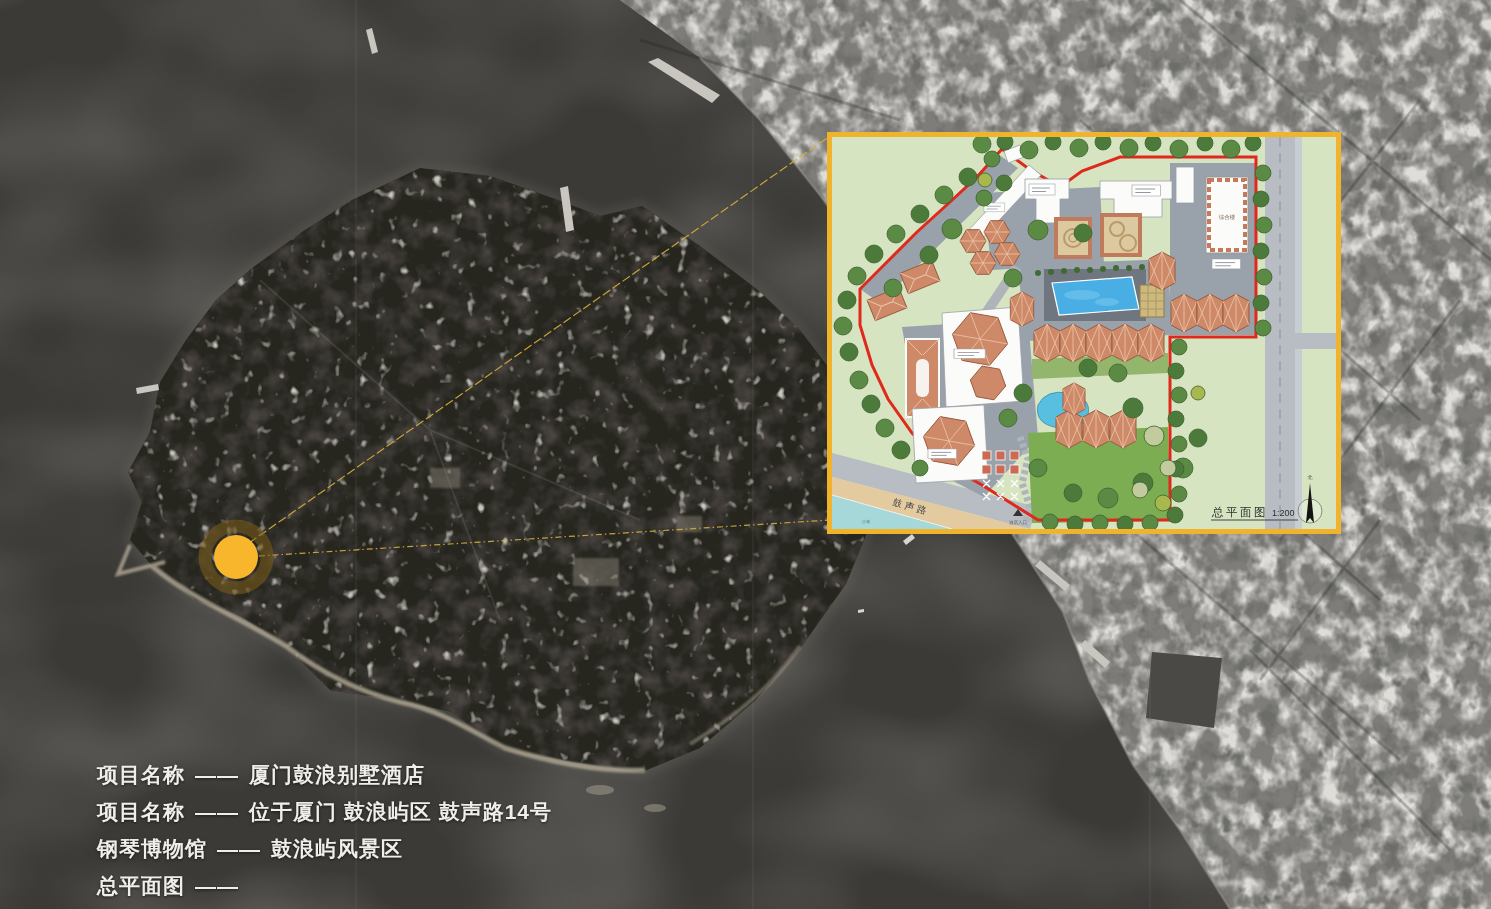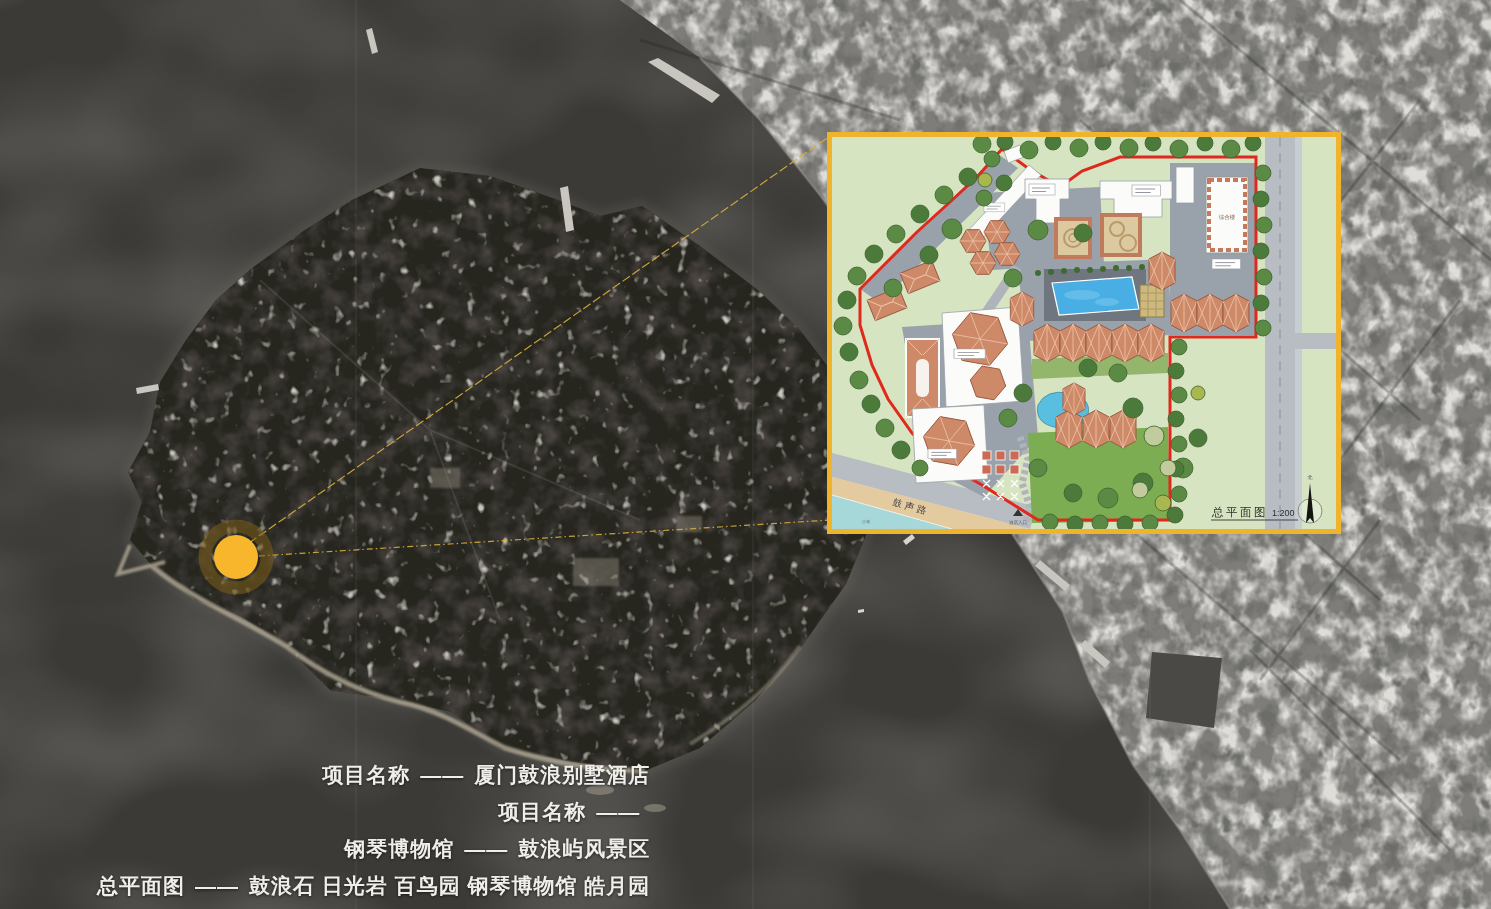--- a/index.html
+++ b/index.html
@@ -3,21 +3,21 @@
 <meta charset="utf-8">
 <style>
   html,body{margin:0;padding:0;background:#222;}
   .stage{position:relative;width:1491px;height:909px;overflow:hidden;background:#3B3A37;
          font-family:"Liberation Sans","DejaVu Sans",sans-serif;}
   .map-svg{position:absolute;left:0;top:0;z-index:1;}
   .inset{position:absolute;left:827px;top:132px;width:514px;height:402px;
          border:5px solid #F0B42C;box-sizing:border-box;background:#D6E4C2;z-index:5;}
   .info{position:absolute;left:97px;top:764px;z-index:6;}
   .info .row{display:flex;align-items:baseline;margin-bottom:16px;font-size:21px;line-height:21px;
-             font-weight:700;color:#EFEEEA;letter-spacing:1px;text-shadow:0 1px 3px rgba(0,0,0,.6);justify-content:flex-end;}
+             font-weight:700;color:#EFEEEA;letter-spacing:1px;text-shadow:0 1px 3px rgba(0,0,0,.6);}
   .info .sep{margin:0 10px;}
 </style>
 </head>
 <body>
 
 <div class="stage">
 
 <svg class="map-svg" width="1491" height="909" viewBox="0 0 1491 909">
   <defs>
     <filter id="txCityL" x="-2%" y="-2%" width="104%" height="104%">
@@ -397,26 +397,26 @@
 
 <div class="info">
   <div class="row">
     <span class="lbl">项目名称</span>
     <span class="sep">——</span>
     <span class="val">厦门鼓浪别墅酒店</span>
   </div>
   <div class="row">
     <span class="lbl">项目名称</span>
     <span class="sep">——</span>
+    <span class="val">位于厦门 鼓浪屿区 鼓声路14号</span>
   </div>
   <div class="row">
     <span class="lbl">钢琴博物馆</span>
     <span class="sep">——</span>
     <span class="val">鼓浪屿风景区</span>
   </div>
   <div class="row">
     <span class="lbl">总平面图</span>
     <span class="sep">——</span>
-    <span class="val">鼓浪石 日光岩 百鸟园 钢琴博物馆 皓月园</span>
   </div>
 </div>
 
 </div>
 
 </body></html>

